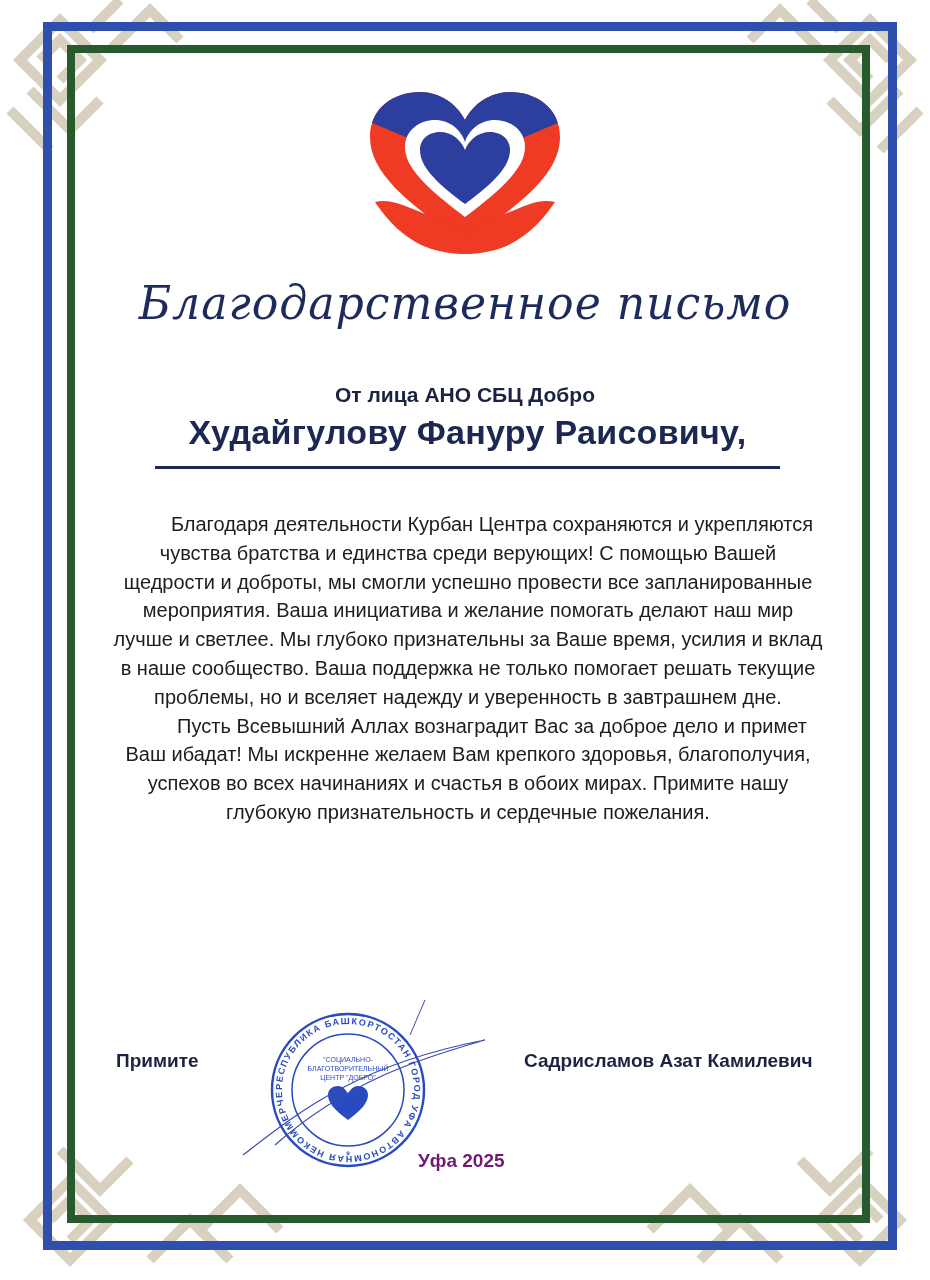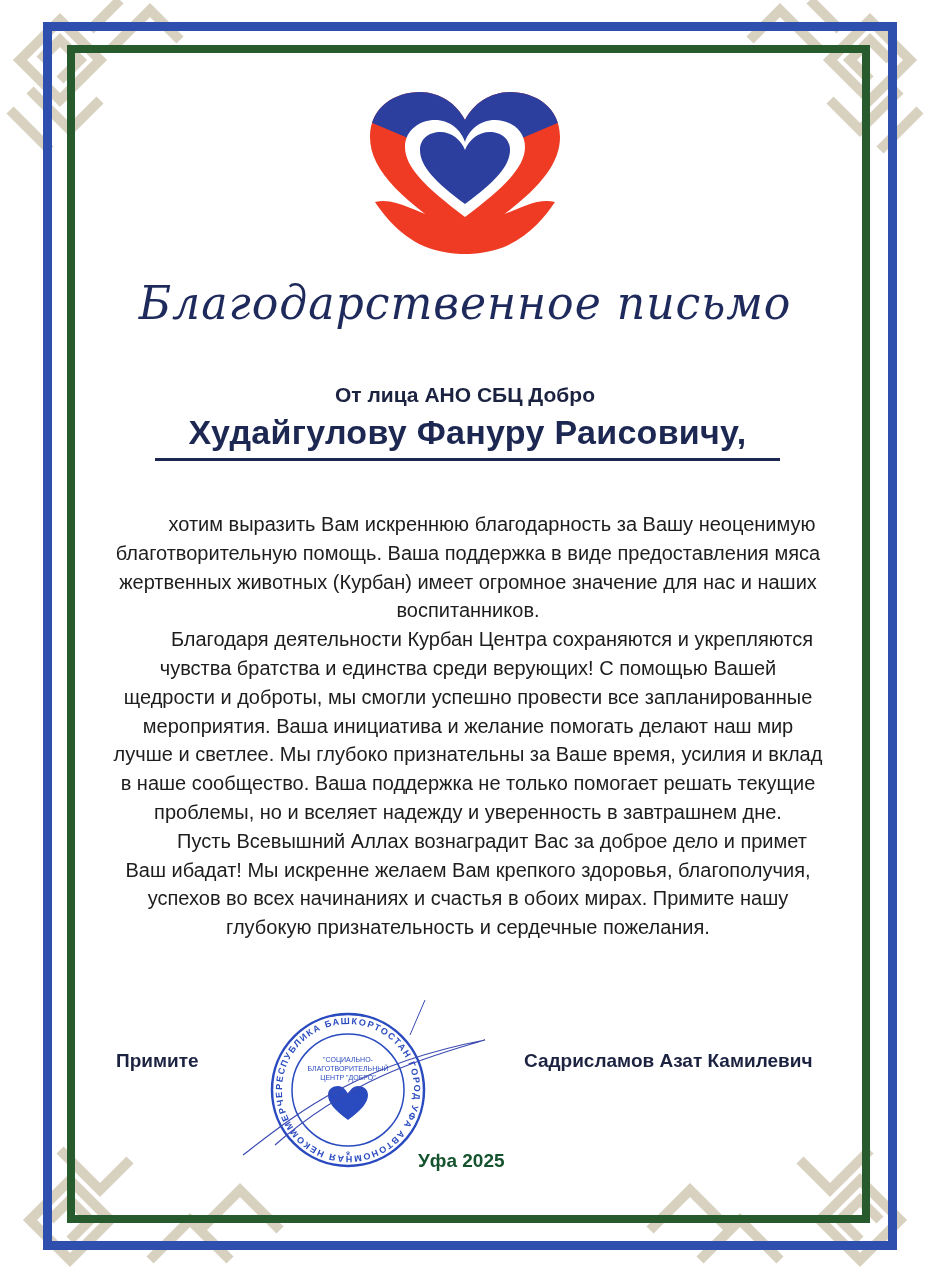--- a/index.html
+++ b/index.html
@@ -10,30 +10,30 @@
                  border:9px solid #2f4fae; }
   .border-green { position:absolute; left:67px; top:45px; width:787px; height:1162px;
                   border:8px solid #275a2c; }
   .logo { position:absolute; left:365px; top:92px; width:200px; height:165px; }
   .title { position:absolute; left:0; width:930px; top:276px; text-align:center;
            font-family:"DejaVu Serif", serif; font-style:italic; font-size:46px;
            color:#1f2a5c; letter-spacing:1px; transform:scaleX(0.96); }
   .from { position:absolute; left:0; width:930px; top:383px; text-align:center;
           font-size:21px; font-weight:bold; color:#1c2340; }
   .recipient { position:absolute; left:155px; width:625px; top:413px; text-align:center;
-               font-size:34px; font-weight:bold; color:#1c2752; padding-bottom:6px;
+               font-size:34px; font-weight:bold; color:#1c2752; padding-bottom:14px;
                border-bottom:3px solid #1c2752; letter-spacing:0.3px; }
   .body-text { position:absolute; left:112px; width:712px; top:510px; text-align:center;
                font-family:"Liberation Sans Narrow","Liberation Sans", sans-serif; font-size:20px;
                line-height:28.8px; color:#1d1d1d; }
   .body-text p { margin:0; }
   .indent { display:inline-block; width:48px; }
   .sig-label { position:absolute; left:116px; top:1050px; font-size:19px; font-weight:bold; color:#1c2340; }
   .sig-name { position:absolute; left:524px; top:1050px; font-size:19px; font-weight:bold; color:#1c2340; }
-  .place { position:absolute; left:418px; top:1150px; font-size:19px; font-weight:bold; color:#14532d; }
+  .place { position:absolute; left:418px; top:1150px; font-size:19px; font-weight:bold; color:#701a75; }
   .stamp { position:absolute; left:268px; top:1010px; width:160px; height:160px; }
   .signature { position:absolute; left:235px; top:995px; width:260px; height:170px; }
 </style>
 </head>
 <body>
 
 <svg class="ornament" style="left:0;top:0" width="200" height="170" viewBox="0 0 200 170">
   <g fill="none" stroke="#b9ad8e" stroke-width="10">
     <path d="M20 60 L60 20 L100 60 L60 100 Z"></path>
     <path d="M40 60 L60 40 L80 60 L60 80"></path>
@@ -82,21 +82,20 @@
   <path d="M100 125 C60 95 40 75 40 55 C40 38 55 28 70 28 C85 28 96 38 100 50 C104 38 115 28 130 28 C145 28 160 38 160 55 C160 75 140 95 100 125 Z" fill="#ffffff"></path>
   <path d="M100 112 C70 90 55 74 55 58 C55 46 65 40 75 40 C87 40 96 48 100 58 C104 48 113 40 125 40 C135 40 145 46 145 58 C145 74 130 90 100 112 Z" fill="#2c3f9e"></path>
   <path d="M10 110 C30 105 50 120 70 125 C85 128 95 135 100 145 C105 135 115 128 130 125 C150 120 170 105 190 110 C180 125 160 150 130 158 C115 162 105 162 100 162 C95 162 85 162 70 158 C40 150 20 125 10 110 Z" fill="#ef3b24"></path>
 </svg>
 
 <div class="title">Благодарственное письмо</div>
 <div class="from">От лица АНО СБЦ Добро</div>
 <div class="recipient">Худайгулову Фануру Раисовичу,</div>
 
 <div class="body-text">
-  <p><span class="indent"></span><span>хотим выразить Вам искреннюю благодарность за Вашу неоценимую благотворительную помощь. Ваша поддержка в виде предоставления мяса жертвенных животных (Курбан) имеет огромное значение для нас и наших воспитанников.</span></p>
   <p><span class="indent"></span><span>Благодаря деятельности Курбан Центра сохраняются и укрепляются чувства братства и единства среди верующих! С помощью Вашей щедрости и доброты, мы смогли успешно провести все запланированные мероприятия. Ваша инициатива и желание помогать делают наш мир лучше и светлее. Мы глубоко признательны за Ваше время, усилия и вклад в наше сообщество. Ваша поддержка не только помогает решать текущие проблемы, но и вселяет надежду и уверенность в завтрашнем дне.</span></p>
   <p><span class="indent"></span><span>Пусть Всевышний Аллах вознаградит Вас за доброе дело и примет Ваш ибадат! Мы искренне желаем Вам крепкого здоровья, благополучия, успехов во всех начинаниях и счастья в обоих мирах. Примите нашу глубокую признательность и сердечные пожелания.</span></p>
 </div>
 
 <svg class="stamp" viewBox="0 0 160 160">
   <circle cx="80" cy="80" r="76" fill="none" stroke="#2a4bc0" stroke-width="2.5"></circle>
   <circle cx="80" cy="80" r="56" fill="none" stroke="#2a4bc0" stroke-width="1.5"></circle>
   <defs>
       <path id="sp" d="M80 80 m-66 0 a66 66 0 1 1 132 0 a66 66 0 1 1 -132 0"></path>
     </defs>

